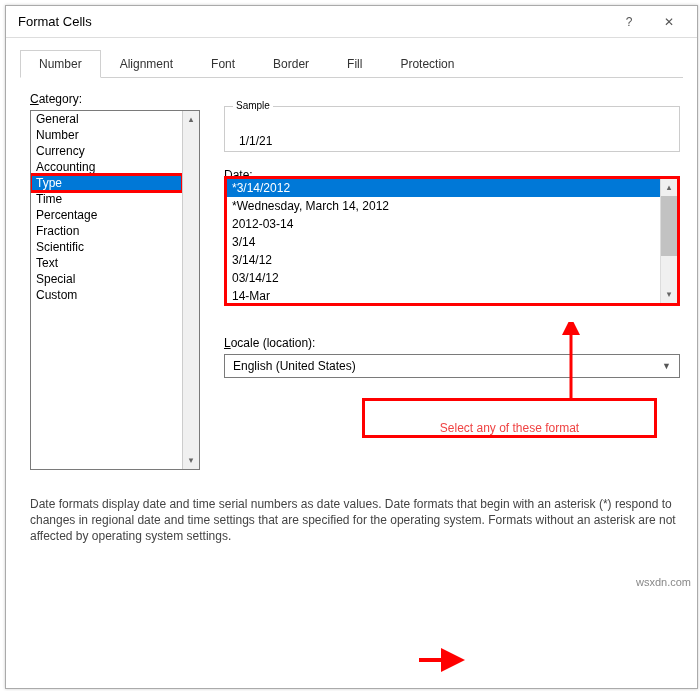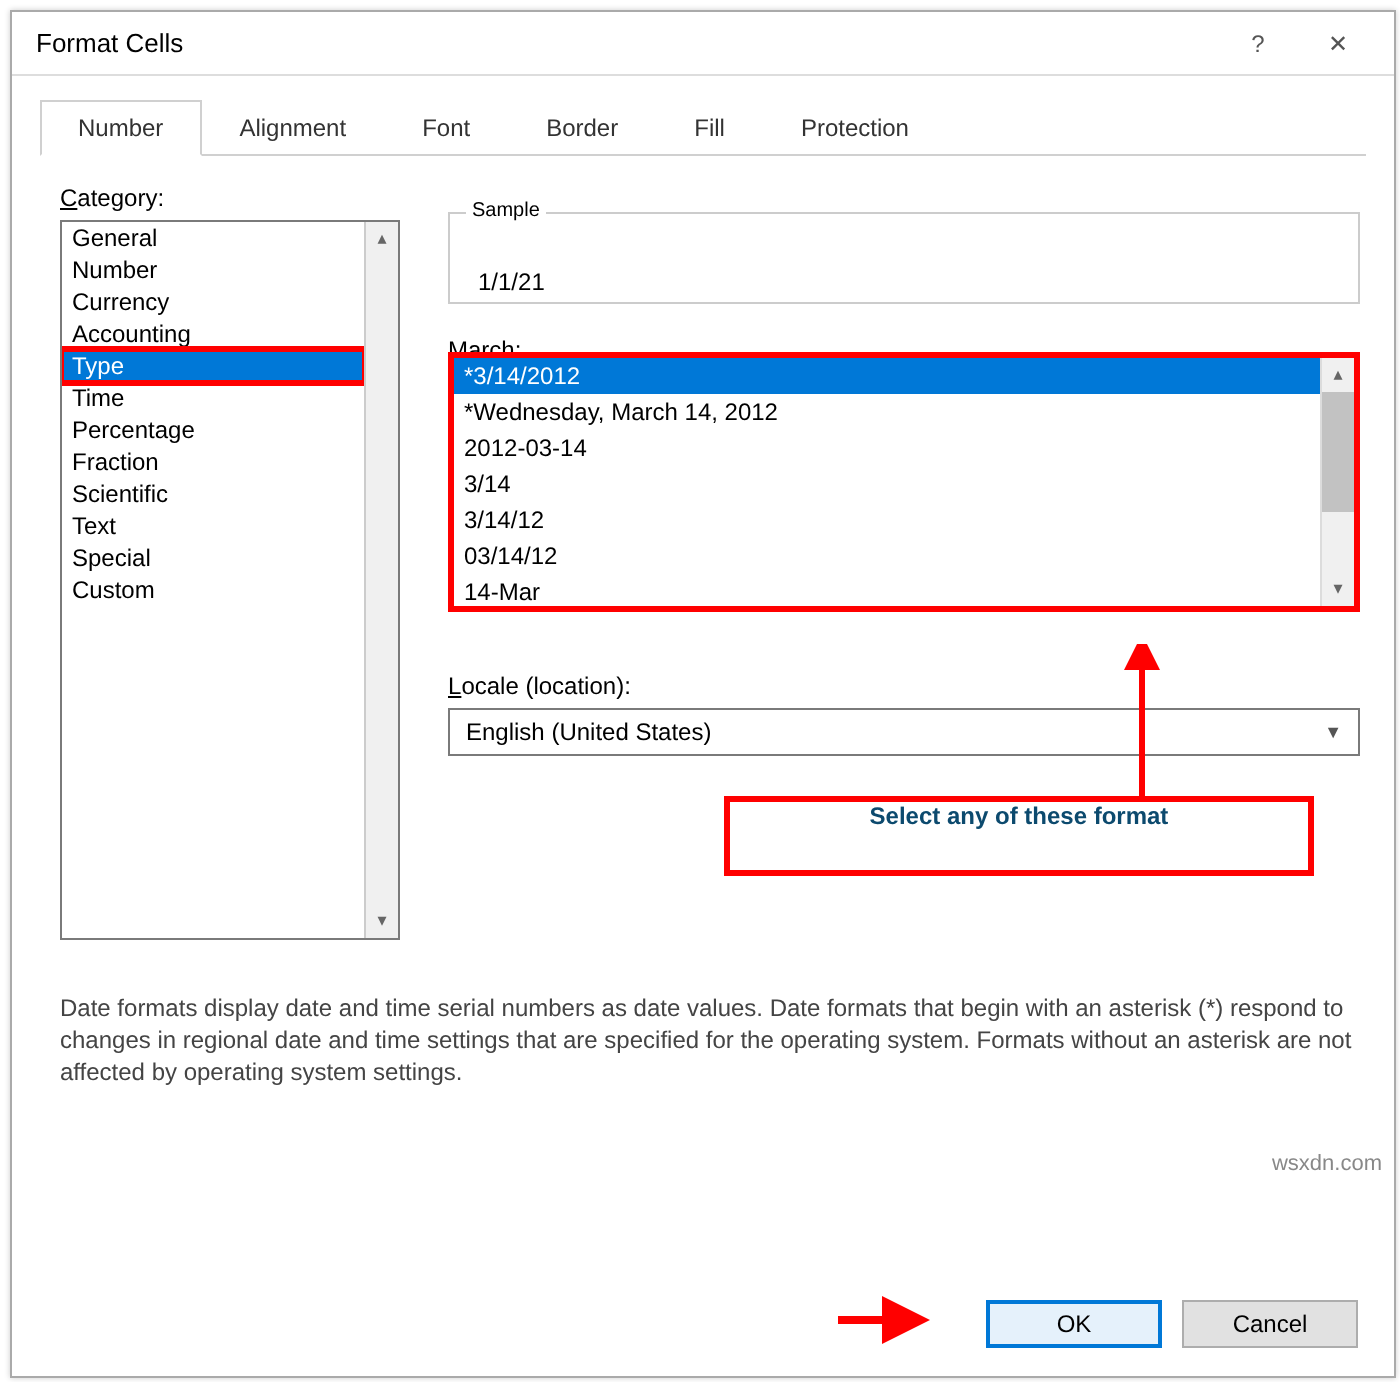--- a/index.html
+++ b/index.html
@@ -30,21 +30,21 @@
     .type-items div { padding: 2px 5px; cursor: pointer; }
     .type-items .selected { background: #0078d7; color: #fff; }
     .type-scroll { width: 17px; background: #f0f0f0; display: flex; flex-direction: column; border-left: 1px solid #dcdcdc; }
     .type-scroll .arrow { height: 17px; text-align: center; font-size: 9px; color: #666; line-height: 17px; }
     .type-scroll .track { flex: 1; position: relative; }
     .type-scroll .thumb { position: absolute; top: 0; height: 60px; width: 100%; background: #c2c2c2; }
     .locale-label { position: absolute; top: 258px; left: 218px; }
     .locale-select { position: absolute; top: 276px; left: 218px; width: 456px; height: 24px; border: 1px solid #7a7a7a; display: flex; align-items: center; padding: 0 8px; background: #fff; }
     .locale-select .val { flex: 1; }
     .locale-select .caret { color: #555; font-size: 9px; }
-    .annotation-box { position: absolute; top: 320px; left: 356px; width: 295px; height: 40px; border: 3px solid red; display: flex; align-items: flex-start; justify-content: center; color: #0c4a6e; font-size: 18px; font-weight: bold; }
+    .annotation-box { position: absolute; top: 320px; left: 356px; width: 295px; height: 40px; border: 3px solid red; display: flex; align-items: flex-end; justify-content: center; color: #ef4444; font-size: 18px; }
     .annot-arrow { position: absolute; top: 244px; left: 555px; color: red; }
     .desc { position: absolute; top: 418px; left: 24px; width: 650px; color: #444; line-height: 1.35; font-size: 12px; }
     .buttons { position: absolute; bottom: 14px; right: 18px; display: flex; gap: 10px; }
     .btn { min-width: 88px; height: 24px; border: 1px solid #adadad; background: #e1e1e1; display: flex; align-items: center; justify-content: center; cursor: pointer; }
     .btn.default { border: 2px solid #0078d7; background: #e5f1fb; }
     .ok-arrow { position: absolute; bottom: 16px; right: 232px; color: red; font-size: 24px; }
     .underline-first::first-letter { text-decoration: underline; }
     .watermark { position: absolute; bottom: 100px; right: 6px; color: #888; font-size: 11px; transform: rotate(0); }
   </style>
 </head>
@@ -92,21 +92,21 @@
         <div class="track"></div>
         <div class="arrow">▾</div>
       </div>
     </div>
 
     <div class="sample-box">
       <span class="sample-title">Sample</span>
       <div class="sample-value">1/1/21</div>
     </div>
 
-    <span class="type-label underline-first">March:</span>
+    <span class="type-label underline-first">Date:</span>
     <div class="type-list">
       <div class="type-items">
         <div class="selected">*3/14/2012</div>
         <div>*Wednesday, March 14, 2012</div>
         <div>2012-03-14</div>
         <div>3/14</div>
         <div>3/14/12</div>
         <div>03/14/12</div>
         <div>14-Mar</div>
       </div>
@@ -143,23 +143,15 @@
 
   <svg class="ok-arrow" width="48" height="24">
     <defs>
         <marker id="ah2" markerWidth="6" markerHeight="6" refX="5" refY="3" orient="auto">
           <path d="M0,0 L6,3 L0,6 Z" fill="red"></path>
         </marker>
       </defs>
     <line x1="2" y1="12" x2="44" y2="12" stroke="red" stroke-width="4" marker-end="url(#ah2)"></line>
   </svg>
 
-  <div class="buttons">
-    <div class="btn default">
-        <span>OK</span>
-      </div>
-    <div class="btn">
-        <span>Cancel</span>
-      </div>
-  </div>
 
   <div class="watermark">wsxdn.com</div>
 </div>
 
 </body></html>

